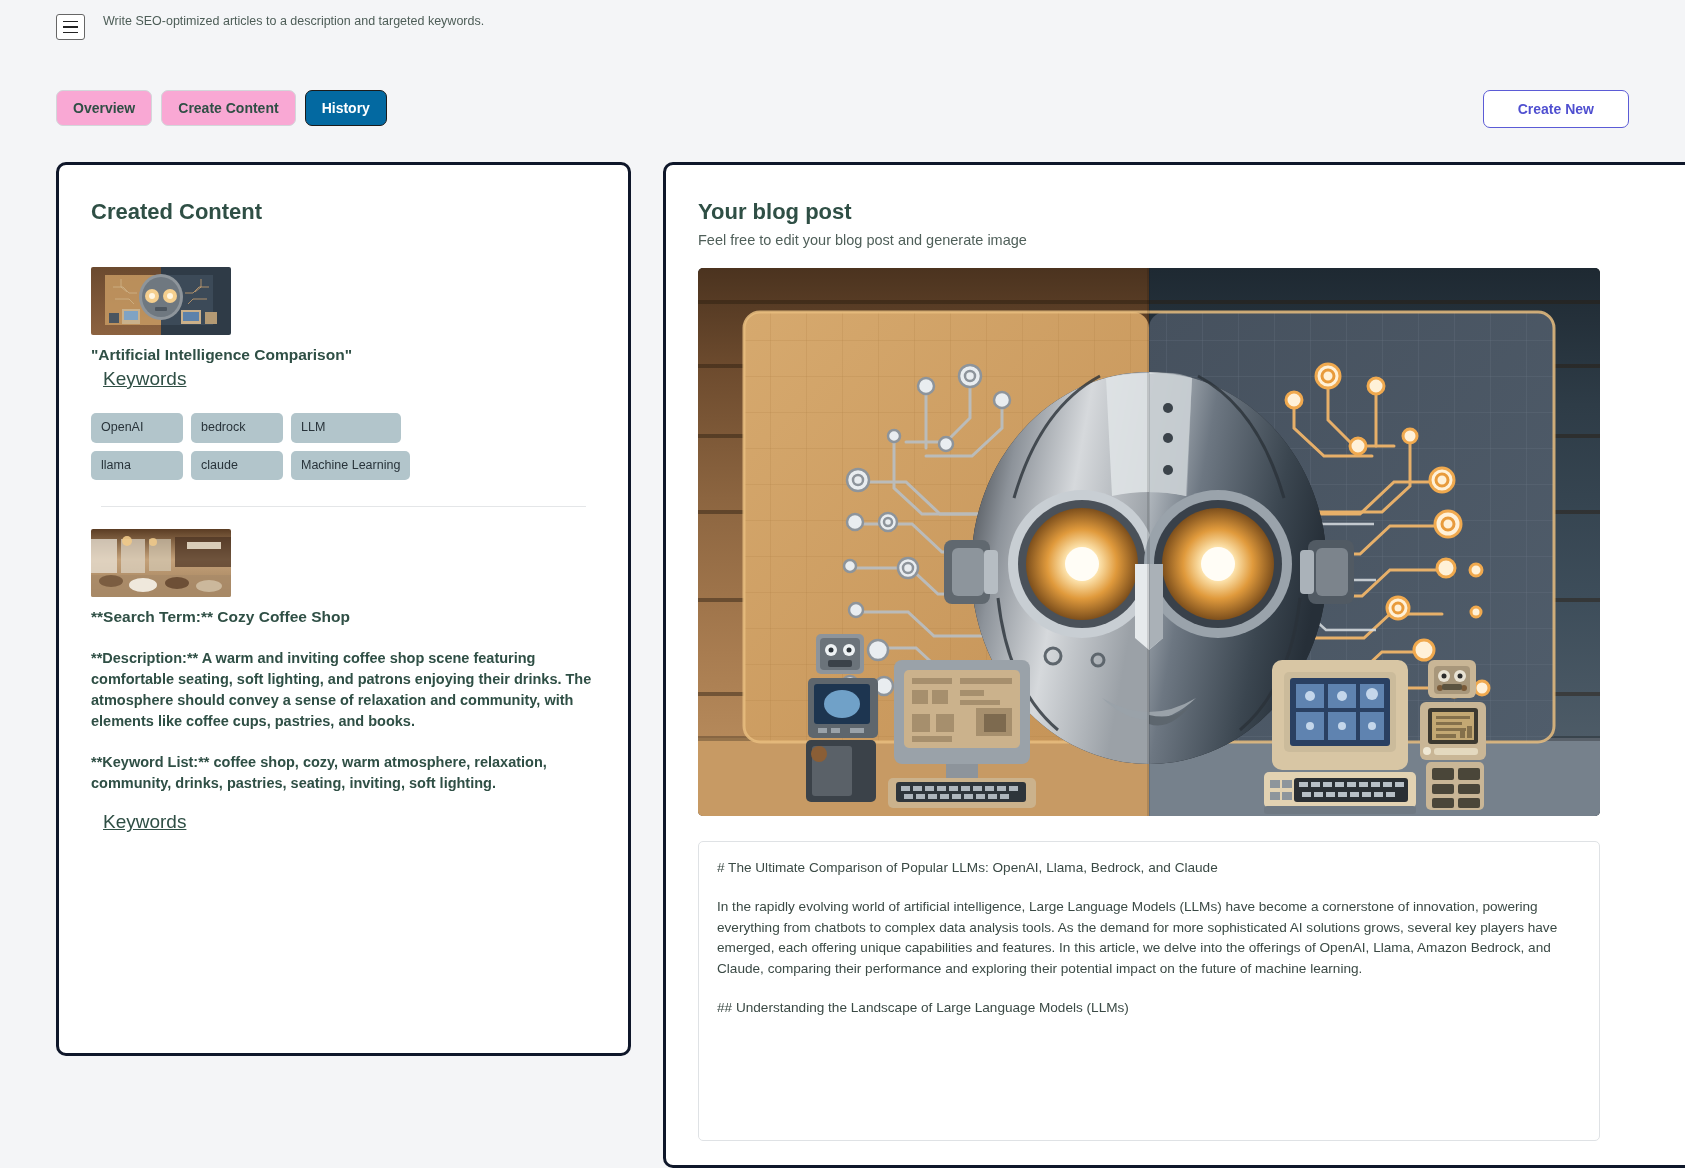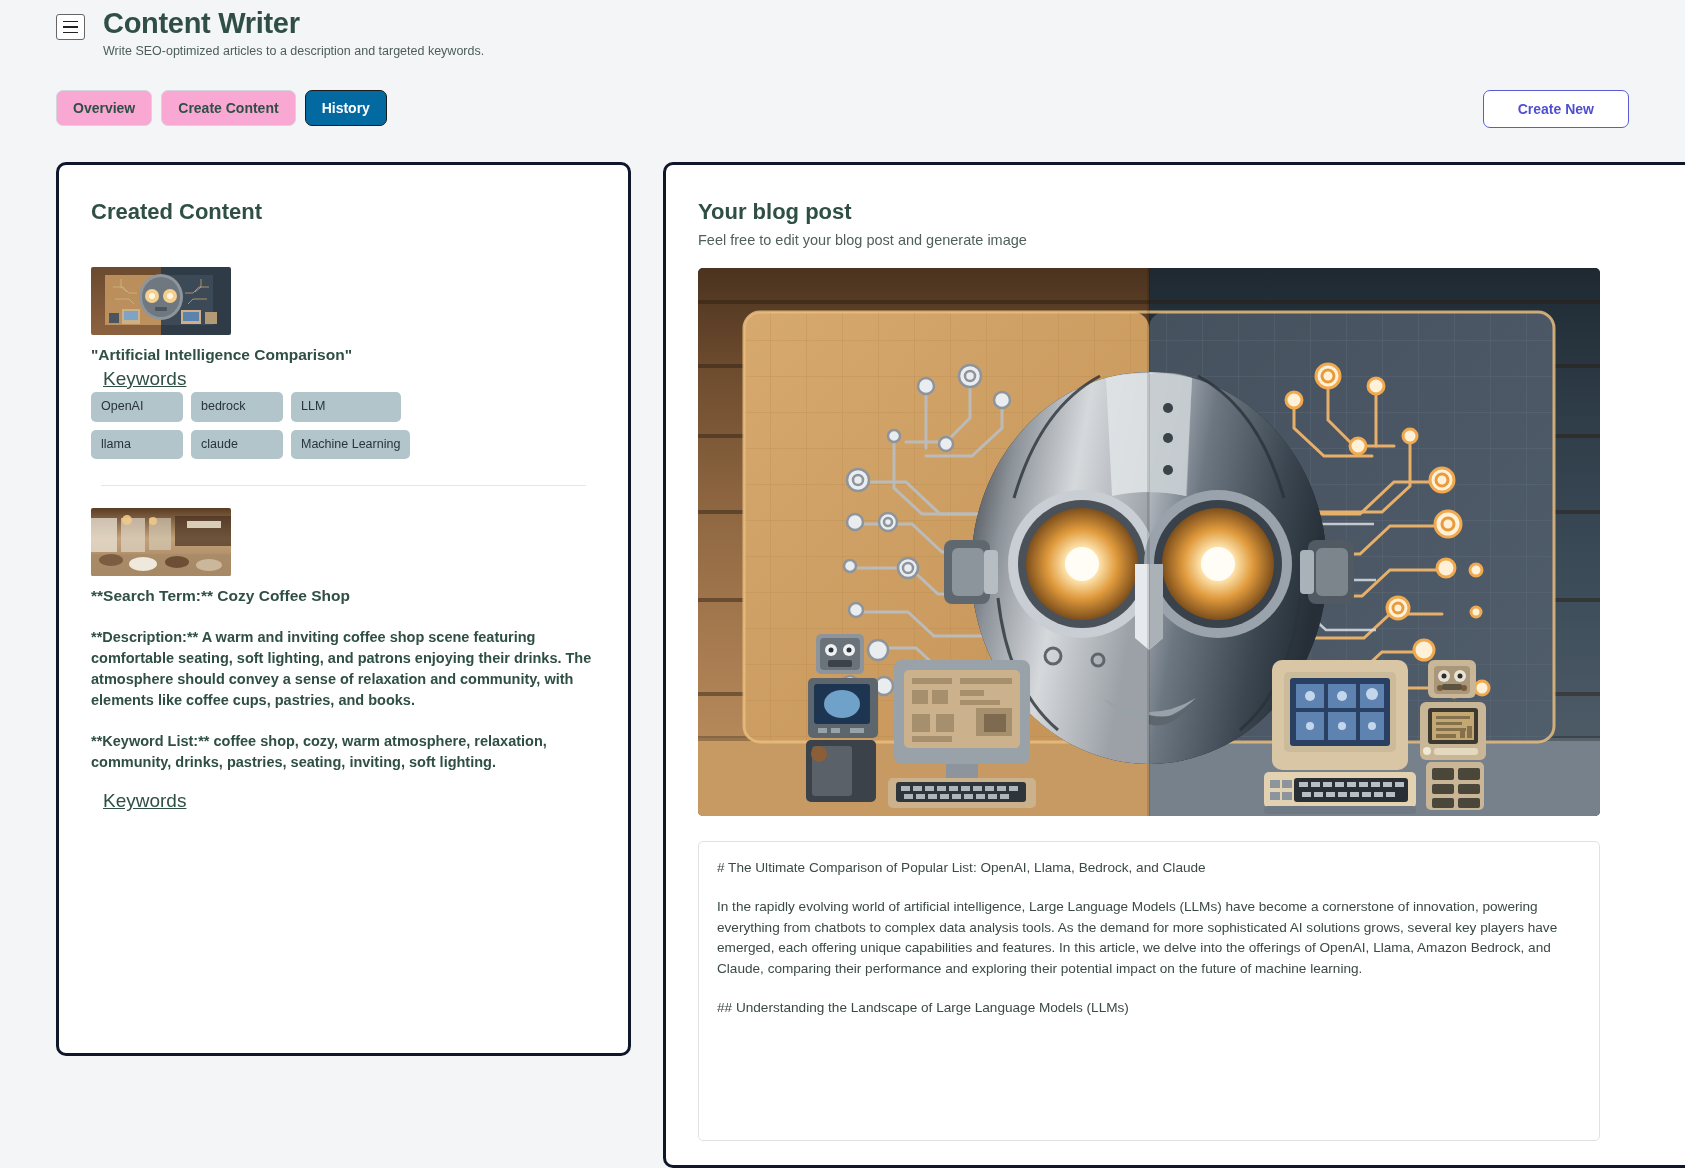--- a/index.html
+++ b/index.html
@@ -75,21 +75,21 @@
     overflow: hidden; position: relative; display: block;
   }
   .item-title {
     font-size: 15.5px; font-weight: bold; color: #2f4f45;
     margin: 10px 0 0 0; line-height: 1.35;
   }
   .kw-link {
     display: inline-block; font-size: 19px; color: #2f4f45;
     text-decoration: underline; margin: 2px 0 0 12px; cursor: pointer;
   }
-  .chips { margin-top: 2px; display: flex; flex-wrap: wrap; gap: 8px 8px; width: 320px; }
+  .chips { margin-top: 23px; display: flex; flex-wrap: wrap; gap: 8px 8px; width: 320px; }
   .chip {
     background: #b2c5cb; color: #28333a; font-size: 12.5px;
     border-radius: 5px; padding: 8px 10px; min-width: 92px;
     line-height: 1.1; cursor: pointer;
   }
   .chip.wide { min-width: 110px; }
   .item-body { font-size: 14.5px; font-weight: bold; line-height: 1.45; color: #2f4f45; margin: 0; }
   .item-body p { margin: 0 0 20px 0; }
 
   
@@ -124,21 +124,20 @@
 <div class="page">
 
   <div class="header">
     <div class="title-row">
       <div class="hamburger">
         <span></span>
           <span></span>
           <span></span>
       </div>
       <div>
-        <h1 class="app-title">Content Writer</h1>
         <p class="app-sub">Write SEO-optimized articles to a description and targeted keywords.</p>
       </div>
     </div>
   </div>
 
   <div class="tabs">
     <button class="tab">Overview</button>
     <button class="tab">Create Content</button>
     <button class="tab active">History</button>
   </div>
@@ -593,20 +592,20 @@
                   <rect x="760" y="530" width="22" height="10" rx="2"></rect>
               </g>
             </g>
 
             <rect x="449" y="0" width="3" height="548" fill="#000" opacity=".12"></rect>
           </g>
         </svg>
       </div>
 
       <div class="md-box">
-        <p># The Ultimate Comparison of Popular List: OpenAI, Llama, Bedrock, and Claude</p>
+        <p># The Ultimate Comparison of Popular LLMs: OpenAI, Llama, Bedrock, and Claude</p>
         <p>In the rapidly evolving world of artificial intelligence, Large Language Models (LLMs) have become a cornerstone of innovation, powering everything from chatbots to complex data analysis tools. As the demand for more sophisticated AI solutions grows, several key players have emerged, each offering unique capabilities and features. In this article, we delve into the offerings of OpenAI, Llama, Amazon Bedrock, and Claude, comparing their performance and exploring their potential impact on the future of machine learning.</p>
         <p>## Understanding the Landscape of Large Language Models (LLMs)</p>
       </div>
     </div>
   </div>
 
 </div>
 
 </body></html>

